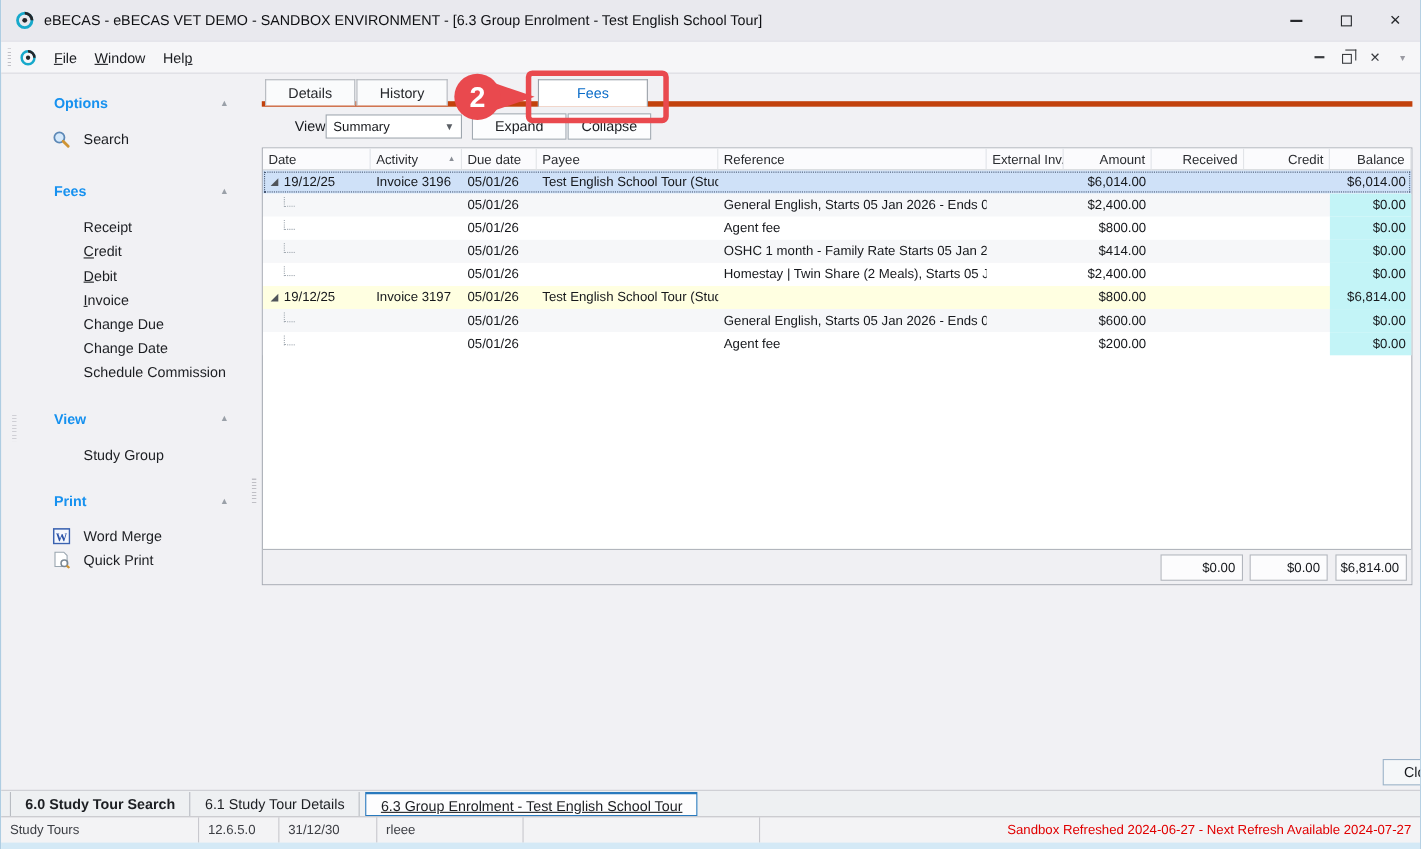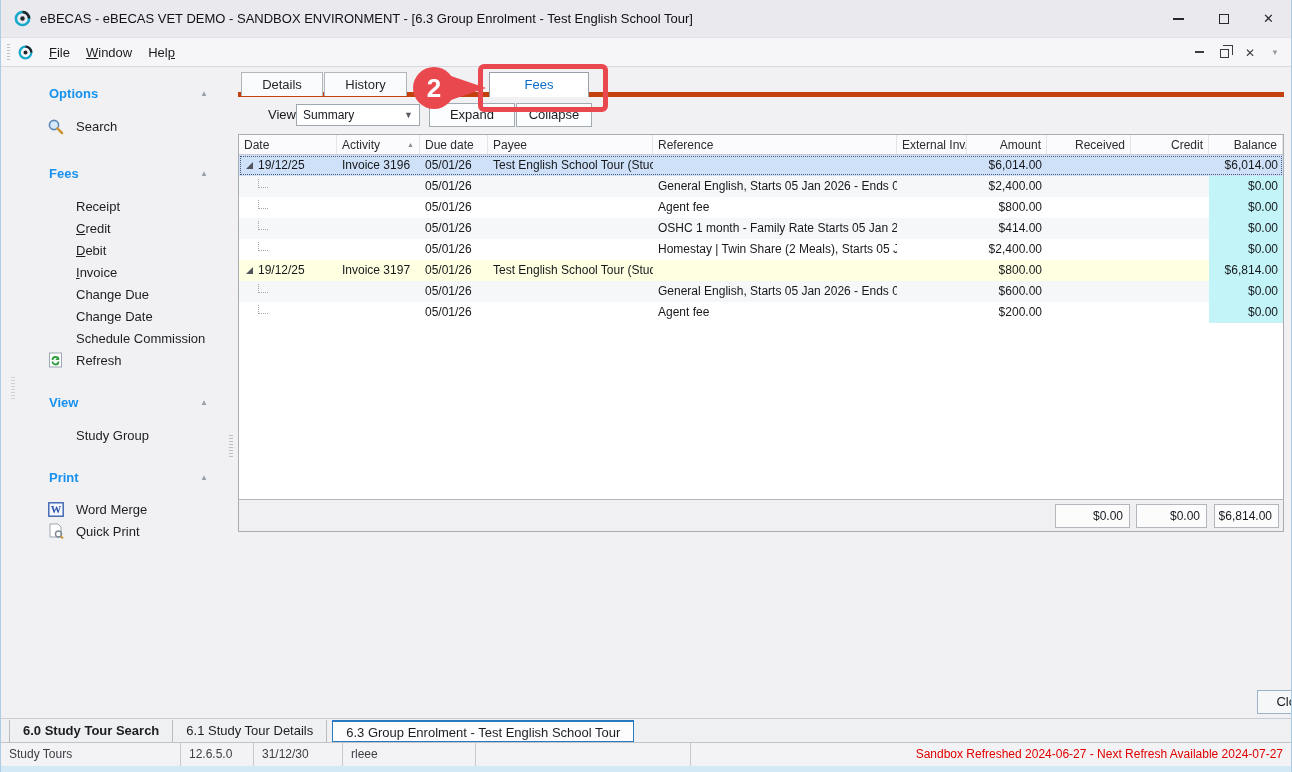--- a/index.html
+++ b/index.html
@@ -101,21 +101,21 @@
     background:#e9494e; z-index:41; color:#fff; font-size:26px; font-weight:bold;
     display:flex; align-items:center; justify-content:center; }
   .anno-tail { position:absolute; left:210px; top:8px; width:0; height:0; z-index:41;
     border-top:13px solid transparent; border-bottom:13px solid transparent; border-left:38px solid #e9494e; }
   
   .bottomtabs { position:absolute; left:0; top:718px; width:100%; height:24px; background:#eef0f2;
     border-top:1px solid #cbcdd2; display:flex; align-items:center; }
   .btab { height:22px; line-height:21px; font-size:13px; padding:0 13px; color:#1c1e22;
     border-right:1px solid #b8bcc2; white-space:nowrap;}
   .btab:first-of-type { border-left:1px solid #b8bcc2; margin-left:8px;font-weight:bold; }
-  .btab.active { background:#fdfdfe; border:1px solid #2879bd; border-top-width:2px; margin-left:5px; }
+  .btab.active { background:#fdfdfe; border:1px solid #2879bd; border-top-width:2px; margin-left:5px;text-decoration:underline; }
   
   .statusbar { position:absolute; left:0; top:742px; width:100%; height:24px; background:#f3f3f5;
     border-top:1px solid #c2c2c8; display:flex; font-size:12px; color:#3c3e44; }
   .sb-cell { border-right:1px solid #c8c8ce; padding:0 8px; line-height:23px; white-space:nowrap; overflow:hidden;}
   .sb-1{width:180px}.sb-2{width:73px}.sb-3{width:89px}.sb-4{width:133px}.sb-5{width:215px}
   .sb-alert { flex:1; text-align:right; padding-right:8px; line-height:23px; color:#e00000; white-space:nowrap;}
   .bottomedge { position:absolute; left:0; top:766px; width:100%; height:6px; background:#d4e9f6; }
 </style>
 </head>
 <body>
@@ -199,31 +199,20 @@
         </div>
       <div class="side-item">
           <span>Change Due</span>
         </div>
       <div class="side-item">
           <span>Change Date</span>
         </div>
       <div class="side-item">
           <span>Schedule Commission</span>
         </div>
-      <div class="side-item with-icon">
-        <span class="icon">
-          <svg width="15" height="16" viewBox="0 0 15 16">
-            <rect x="1.5" y="1" width="12" height="14" fill="#fff" stroke="#9aa6b0" stroke-width="1"></rect>
-            <path d="M4.5 8 a3 3 0 0 1 6 0" fill="none" stroke="#2f9e3f" stroke-width="1.8"></path>
-            <path d="M10.5 9.5 a3 3 0 0 1 -6 0" fill="none" stroke="#2f9e3f" stroke-width="1.8"></path>
-            <path d="M10.5 4.5 l0 3.5 -3.2 0 z" fill="#2f9e3f"></path>
-          </svg>
-        </span>
-          <span>Refresh</span>
-      </div>
 
       <div class="side-header mt22">
         <span>View</span>
           <span class="arrow">▲</span>
       </div>
       <div class="side-item mt13">
           <span>Study Group</span>
         </div>
 
       <div class="side-header mt22">

